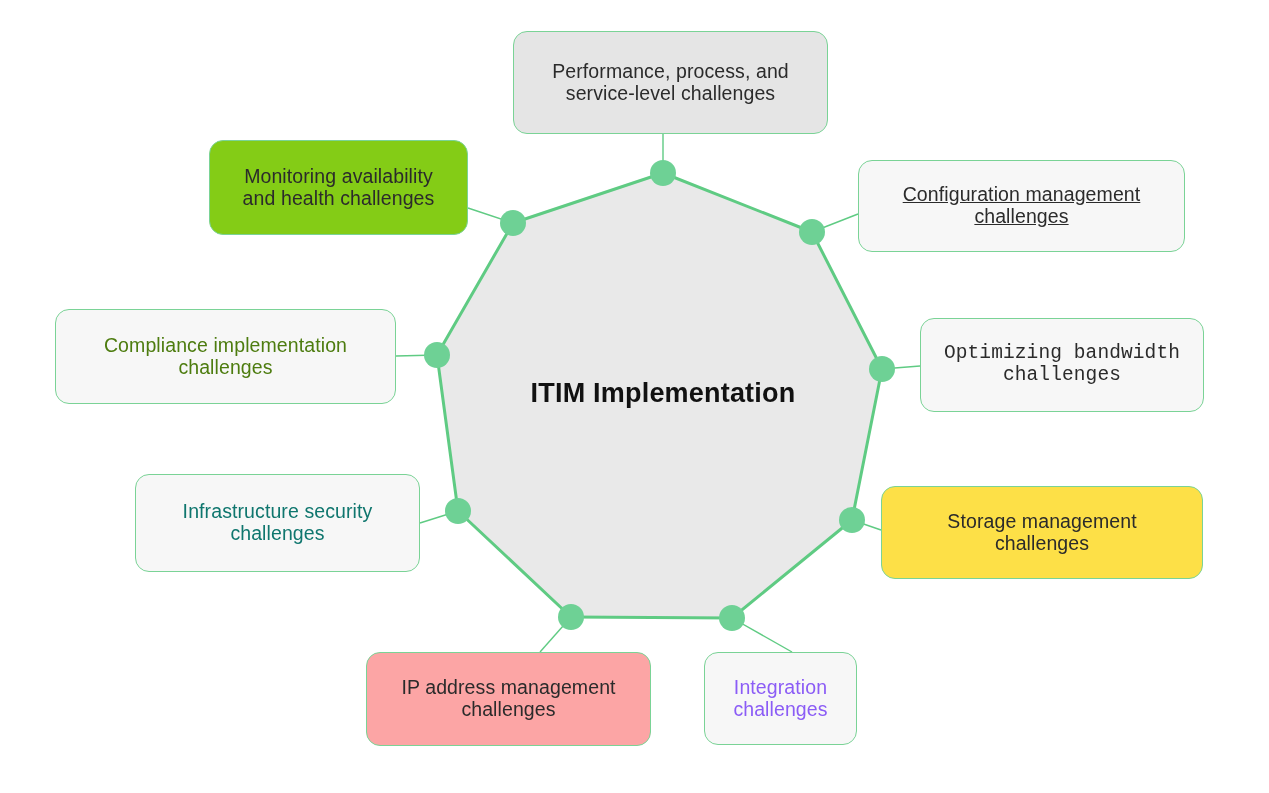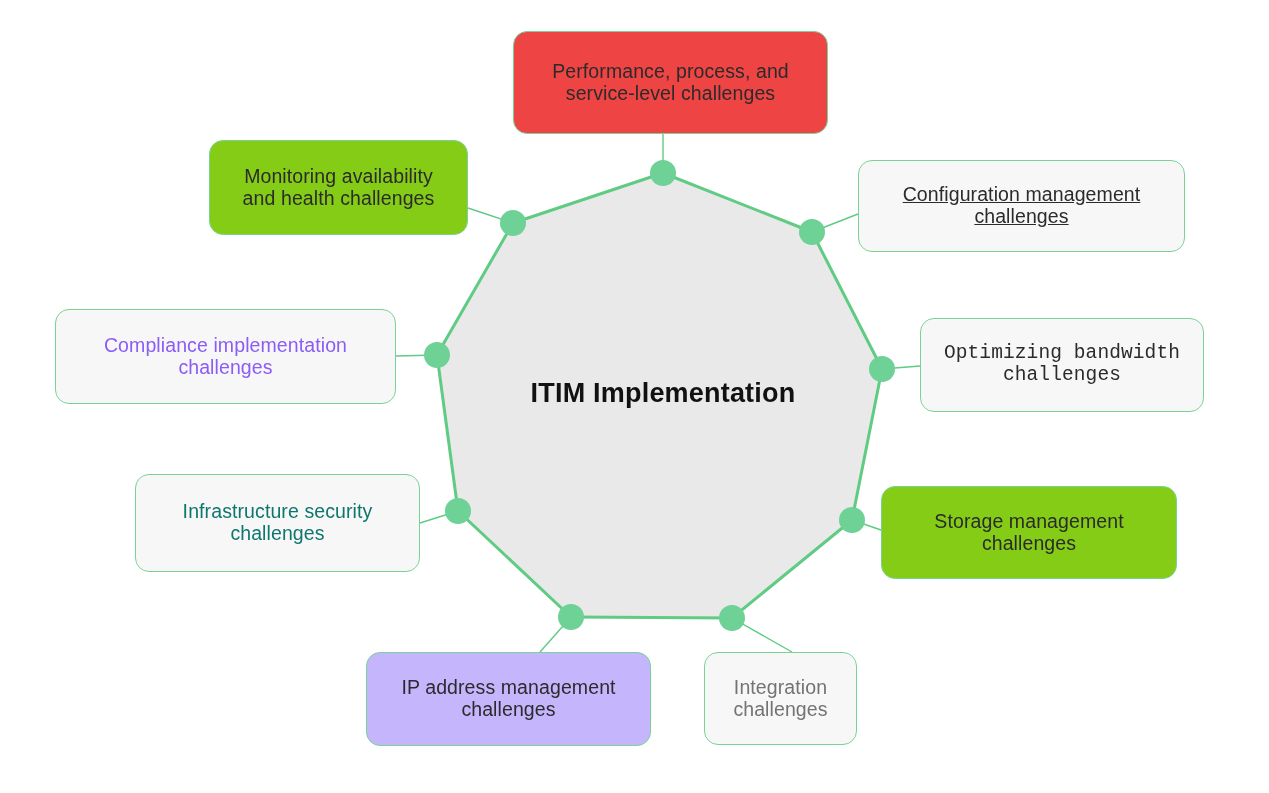--- a/index.html
+++ b/index.html
@@ -96,50 +96,50 @@
         <circle cx="571" cy="617" r="13" fill="#6ed195"></circle>
         <circle cx="458" cy="511" r="13" fill="#6ed195"></circle>
         <circle cx="437" cy="355" r="13" fill="#6ed195"></circle>
         <circle cx="513" cy="223" r="13" fill="#6ed195"></circle>
       </g>
   </svg>
 
   <div class="center-title" style="color: rgb(17, 17, 17); left: 0px; width: 1269px; top: 378px; text-align: center; padding-left: 0px; transform: translateX(28.5px);">ITIM Implementation</div>
 
   <div id="box-layer">
-      <div class="node-box" style="left: 513px; top: 31px; width: 315px; height: 103px; background: #ef4444; border-color: rgb(122, 211, 150);">
+      <div class="node-box" style="left: 513px; top: 31px; width: 315px; height: 103px; background: #e5e5e5; border-color: rgb(122, 211, 150);">
         <div class="node-box-label" style="color: rgb(43, 43, 43);">Performance, process, and
 service-level challenges</div>
       </div>
       <div class="node-box" style="left: 858px; top: 160px; width: 327px; height: 92px; background: rgb(247, 247, 247); border-color: rgb(122, 211, 150);">
         <div class="node-box-label" style="color: rgb(43, 43, 43); text-decoration: underline;">Configuration management
 challenges</div>
       </div>
       <div class="node-box" style="left: 920px; top: 318px; width: 284px; height: 94px; background: rgb(247, 247, 247); border-color: rgb(122, 211, 150);">
         <div class="node-box-label" style="color: rgb(43, 43, 43); font-family: Liberation Mono, monospace;">Optimizing bandwidth
 challenges</div>
       </div>
-      <div class="node-box" style="left: 881px; top: 486px; width: 296px; height: 93px; background: #84cc16; border-color: rgb(122, 211, 150);">
+      <div class="node-box" style="left: 881px; top: 486px; width: 322px; height: 93px; background: #fde047; border-color: rgb(122, 211, 150);">
         <div class="node-box-label" style="color: rgb(43, 43, 43);">Storage management
 challenges</div>
       </div>
       <div class="node-box" style="left: 704px; top: 652px; width: 153px; height: 93px; background: rgb(247, 247, 247); border-color: rgb(122, 211, 150);">
-        <div class="node-box-label" style="color: #737373;">Integration
+        <div class="node-box-label" style="color: #8b5cf6;">Integration
 challenges</div>
       </div>
-      <div class="node-box" style="left: 366px; top: 652px; width: 285px; height: 94px; background: #c4b5fd; border-color: rgb(122, 211, 150);">
+      <div class="node-box" style="left: 366px; top: 652px; width: 285px; height: 94px; background: #fca5a5; border-color: rgb(122, 211, 150);">
         <div class="node-box-label" style="color: rgb(43, 43, 43);">IP address management
 challenges</div>
       </div>
       <div class="node-box" style="left: 135px; top: 474px; width: 285px; height: 98px; background: rgb(247, 247, 247); border-color: rgb(122, 211, 150);">
         <div class="node-box-label" style="color: #0f766e;">Infrastructure security
 challenges</div>
       </div>
       <div class="node-box" style="left: 55px; top: 309px; width: 341px; height: 95px; background: rgb(247, 247, 247); border-color: rgb(122, 211, 150);">
-        <div class="node-box-label" style="color: #8b5cf6;">Compliance implementation
+        <div class="node-box-label" style="color: #4d7c0f;">Compliance implementation
 challenges</div>
       </div>
       <div class="node-box" style="left: 209px; top: 140px; width: 259px; height: 95px; background: #84cc16; border-color: rgb(122, 211, 150);">
         <div class="node-box-label" style="color: rgb(43, 43, 43);">Monitoring availability
 and health challenges</div>
       </div>
     </div>
 
 </div>
 

